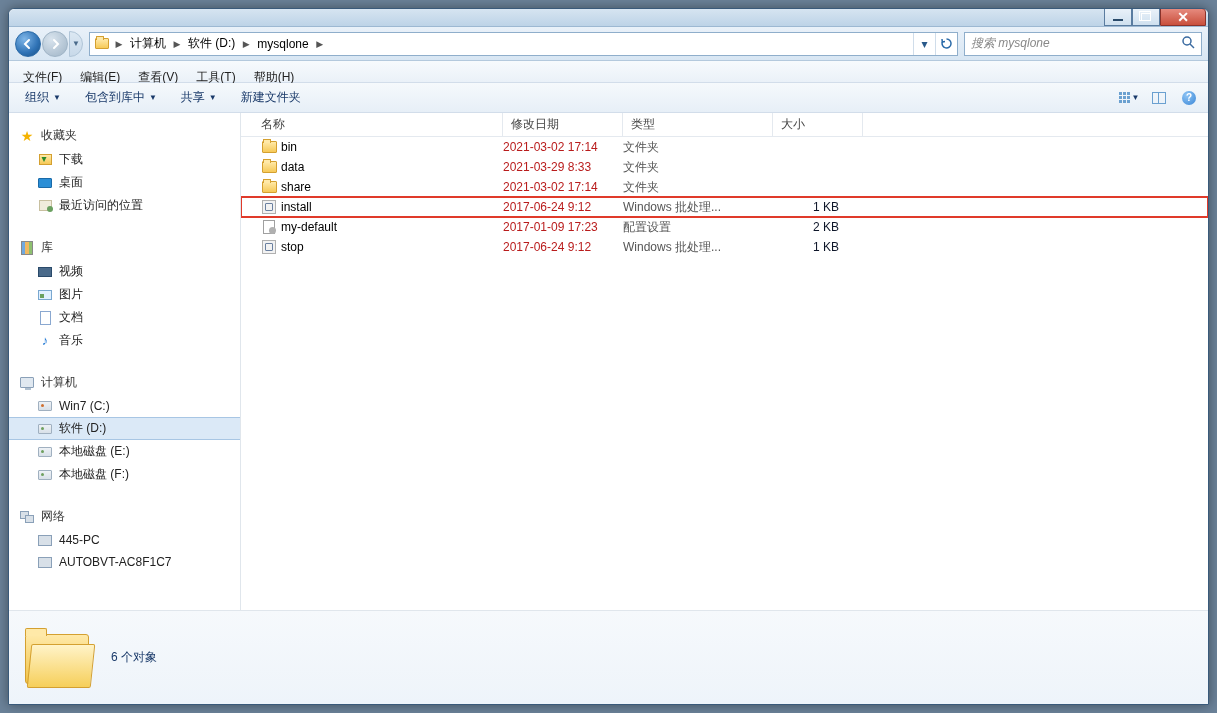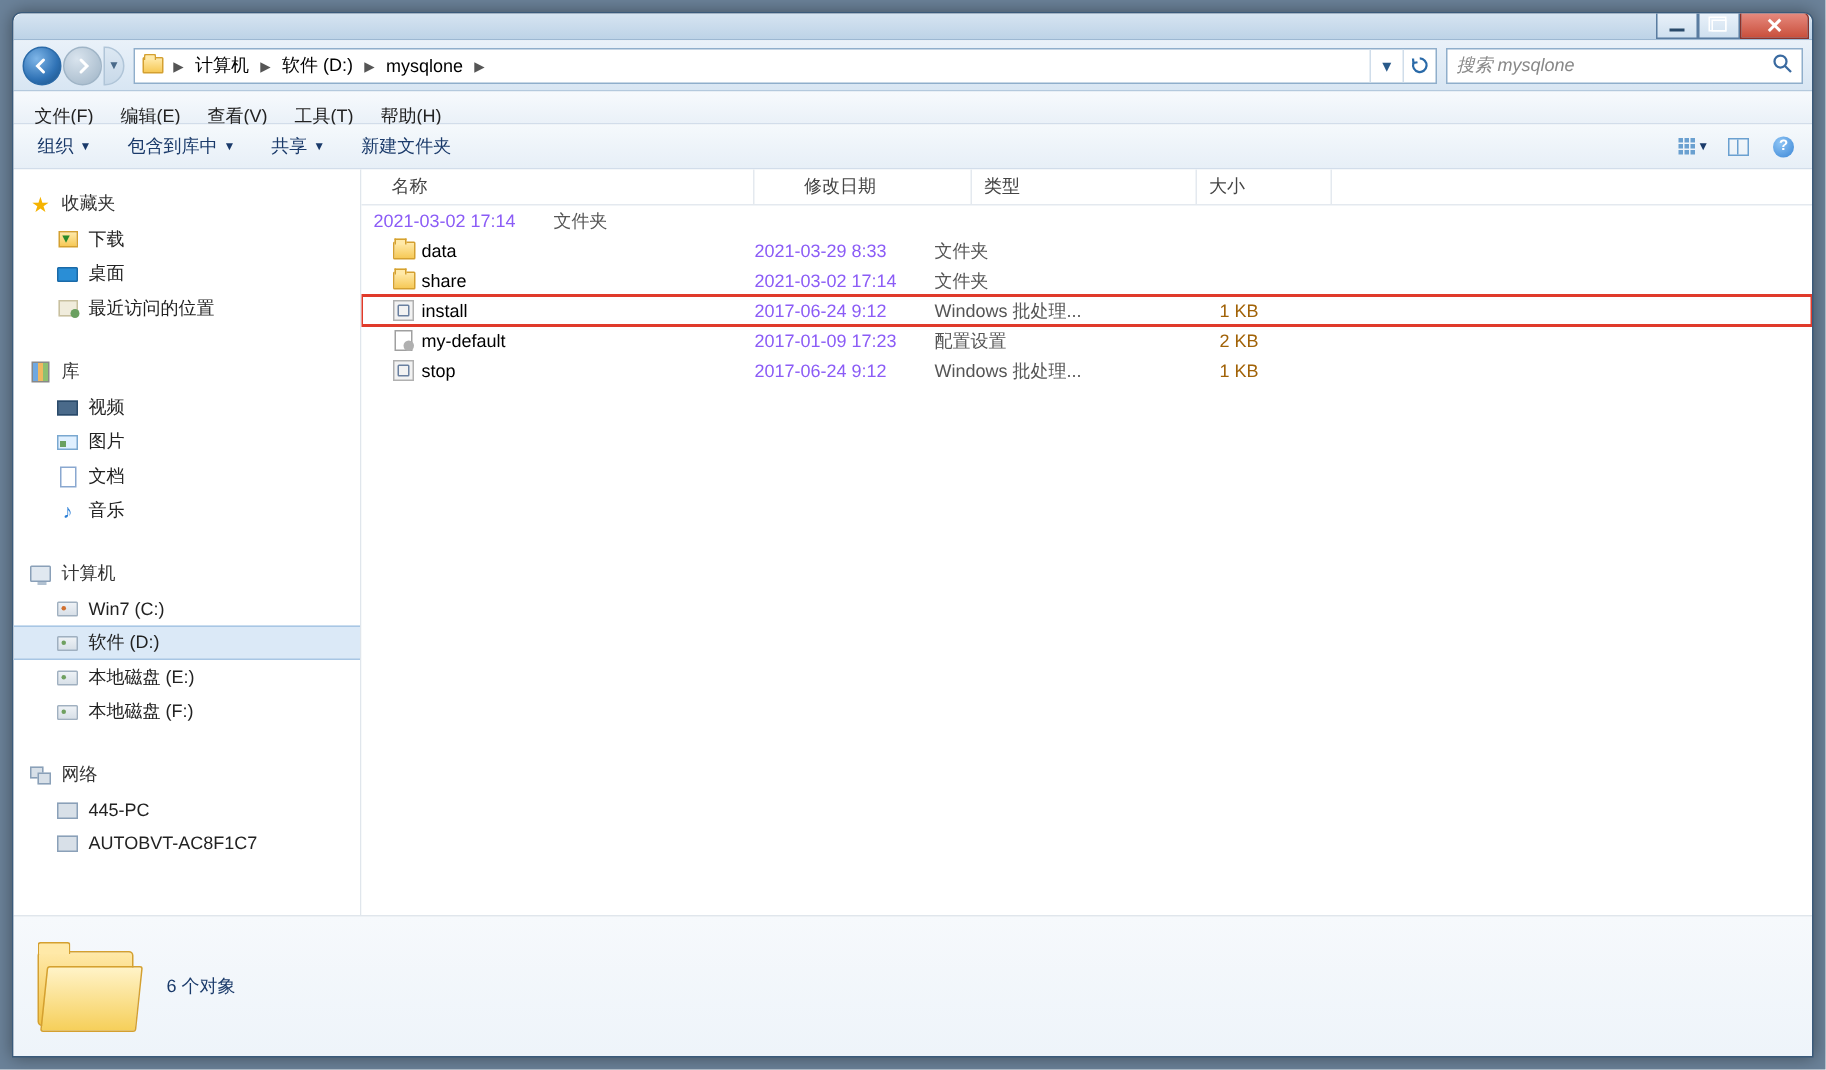--- a/index.html
+++ b/index.html
@@ -82,30 +82,30 @@
   .net-ico{width:14px;height:12px;position:relative;}
   .net-ico::before{content:"";position:absolute;left:0;top:0;width:7px;height:6px;background:#d8e0e8;border:1px solid #8aa0b8;}
   .net-ico::after{content:"";position:absolute;right:0;bottom:0;width:7px;height:6px;background:#d8e0e8;border:1px solid #8aa0b8;}
   .netpc-ico{width:14px;height:11px;background:#d8e0e8;border:1px solid #8aa0b8;}
 
   
   .listpane{ flex:1; display:flex; flex-direction:column; background:#fff; min-width:0;}
   .list-head{ height:24px; border-bottom:1px solid #e4e9ef; display:flex; align-items:stretch; color:#444;}
   .col{ padding:4px 8px; border-right:1px solid #e4e9ef; display:flex;align-items:center;}
   .col.name{width:262px;padding-left:20px;}
-  .col.date{width:120px;margin-left:25px;}
+  .col.date{width:120px;}
   .col.type{width:150px;}
   .col.size{width:90px; text-align:right; justify-content:flex-start;}
   .rows{flex:1; overflow:auto;}
   .row{ height:20px; display:flex; align-items:center; padding-left:8px;}
   .row .cell{display:flex;align-items:center;}
   .row .name{width:254px; display:flex;align-items:center; gap:4px; padding-left:12px;}
-  .row .date{width:120px; color:#8b5cf6;}
+  .row .date{width:120px; color:#b91c1c;}
   .row .type{width:150px; color:#555;}
-  .row .size{width:90px; color:#a16207; justify-content:flex-end; padding-right:24px;}
+  .row .size{width:90px; color:#0f172a; justify-content:flex-end; padding-right:24px;}
   .row.highlight{ outline:2px solid #e03a2a; outline-offset:-1px;}
   .fico{width:16px;height:16px;display:inline-flex;align-items:center;justify-content:center;flex:none;}
   .folder-ico{width:15px;height:12px;background:linear-gradient(#ffe9a8,#f6c957);border:1px solid #d4a030;border-radius:1px;position:relative;}
   .folder-ico::before{content:"";position:absolute;top:-3px;left:0;width:6px;height:3px;background:#ffe9a8;border:1px solid #d4a030;border-bottom:none;}
   .bat-ico{width:14px;height:14px;background:#f2f2f2;border:1px solid #b0b0b0;position:relative;}
   .bat-ico::after{content:"";position:absolute;left:2px;top:2px;width:6px;height:6px;border:1px solid #6a80a0;border-radius:1px;}
   .cfg-ico{width:12px;height:14px;background:#fff;border:1px solid #a0a0a0;position:relative;}
   .cfg-ico::after{content:"";position:absolute;right:-2px;bottom:-1px;width:7px;height:7px;background:#b0b0b0;border-radius:50%;}
 
   
@@ -351,20 +351,26 @@
 
     <div class="listpane">
       <div class="list-head">
         <div class="col name">名称</div>
         <div class="col date">修改日期</div>
         <div class="col type">类型</div>
         <div class="col size">大小</div>
       </div>
       <div class="rows" id="rows">
           <div class="row">
+            <div class="cell name">
+              <span class="fico">
+                <span class="folder-ico"></span>
+              </span>
+              <span>bin</span>
+            </div>
             <div class="cell date">2021-03-02 17:14</div>
             <div class="cell type">文件夹</div>
             <div class="cell size"></div>
           </div>
           <div class="row">
             <div class="cell name">
               <span class="fico">
                 <span class="folder-ico"></span>
               </span>
               <span>data</span>

